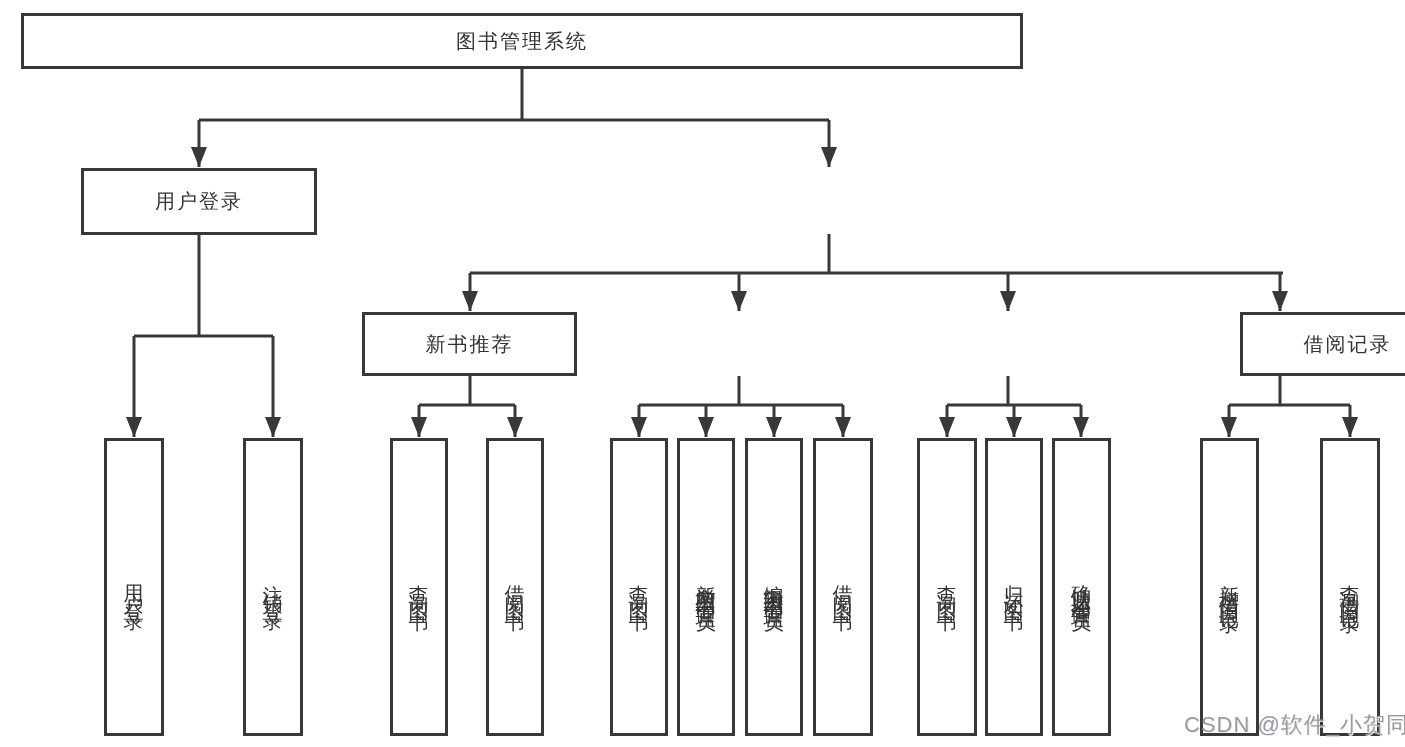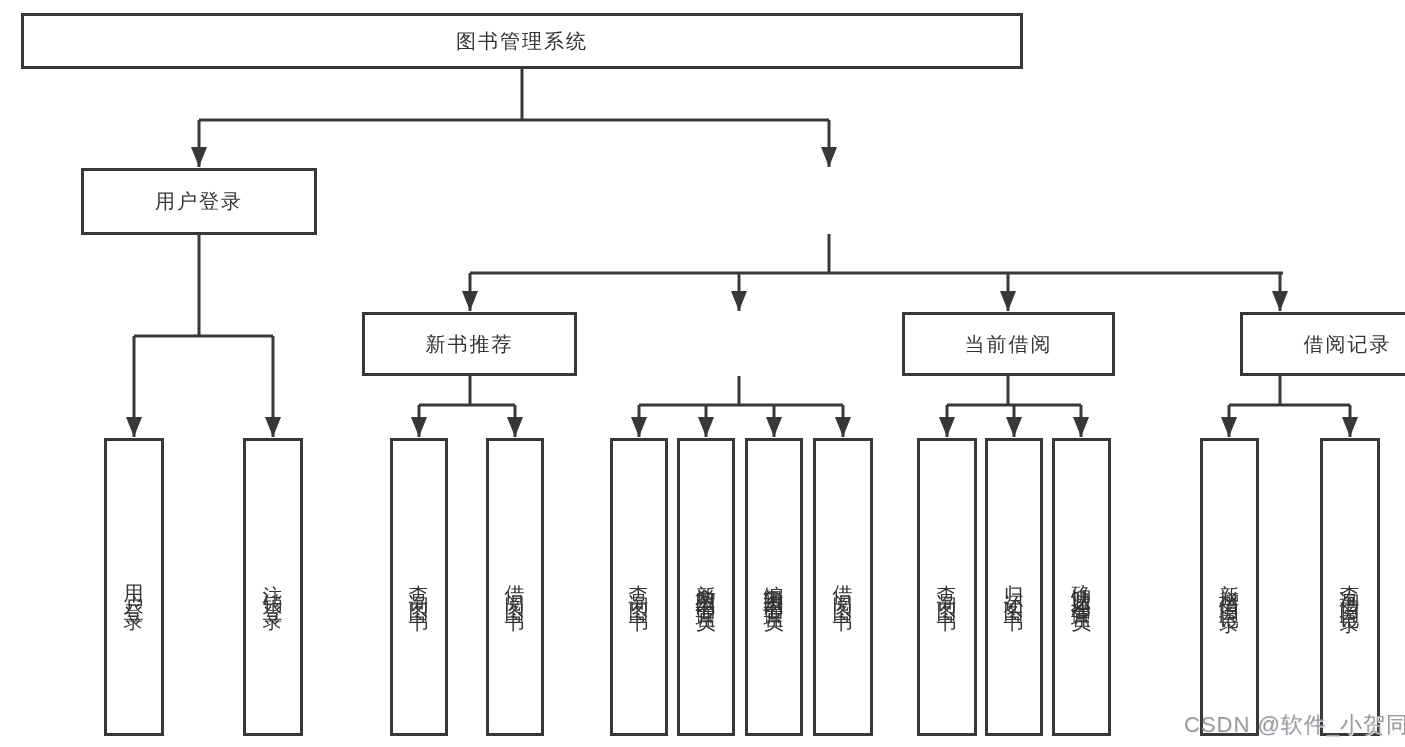--- a/index.html
+++ b/index.html
@@ -94,23 +94,20 @@
     <span class="hlabel">图书管理系统</span>
   </div>
 
   <div class="box" style="left:81px;top:168px;width:236px;height:67px">
     <span class="hlabel">用户登录</span>
   </div>
 
   <div class="box" style="left:362px;top:312px;width:215px;height:64px">
     <span class="hlabel">新书推荐</span>
   </div>
-  <div class="box" style="left:902px;top:312px;width:213px;height:64px">
-    <span class="hlabel">当前借阅</span>
-  </div>
   <div class="box" style="left:1240px;top:312px;width:215px;height:64px">
     <span class="hlabel">借阅记录</span>
   </div>
 
   <div class="box" style="left:104px;top:438px;width:60px;height:298px">
     <span class="vtext">用户登录</span>
   </div>
   <div class="box" style="left:243px;top:438px;width:60px;height:298px">
     <span class="vtext">注销登录</span>
   </div>

